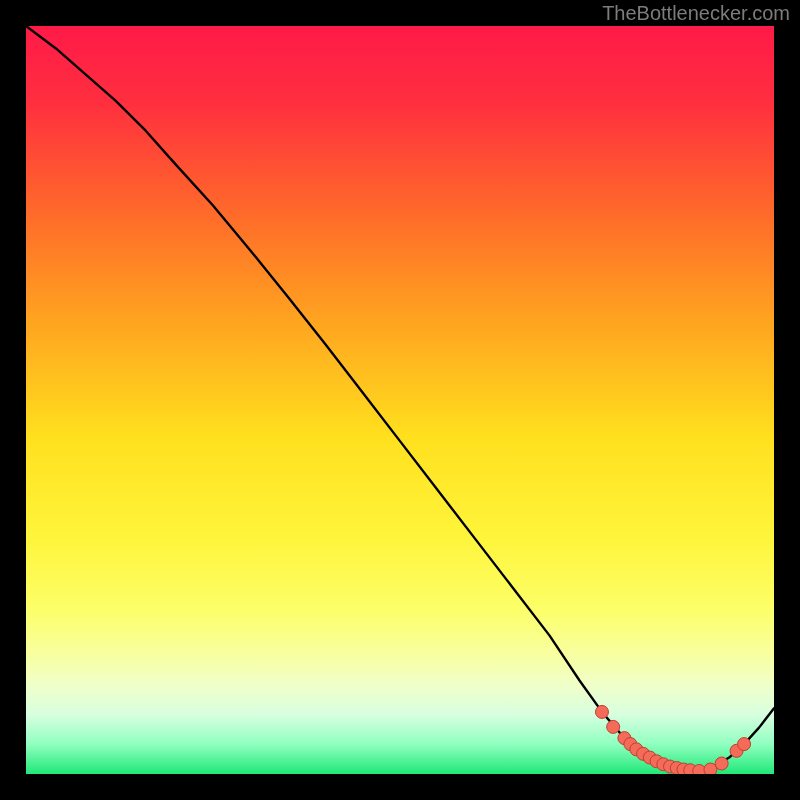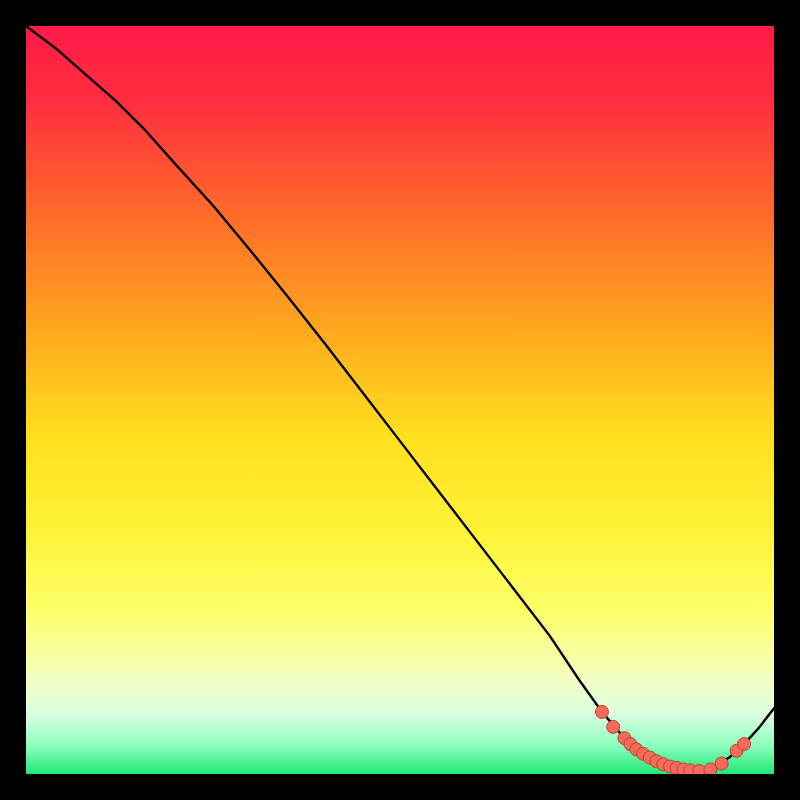--- a/index.html
+++ b/index.html
@@ -31,20 +31,21 @@
     font-size: 20px;
     font-weight: 400;
     letter-spacing: 0;
     z-index: 5;
   }
 </style>
 </head>
 <body>
 
 <div class="frame">
+  <div class="credit">TheBottlenecker.com</div>
   <svg class="plot" viewBox="0 0 748 748" preserveAspectRatio="none">
     <defs>
       <linearGradient id="bg-grad" x1="0" y1="0" x2="0" y2="1">
           <stop offset="0%" stop-color="#ff1a48"></stop>
           <stop offset="10%" stop-color="#ff2e3f"></stop>
           <stop offset="25%" stop-color="#ff6a2a"></stop>
           <stop offset="40%" stop-color="#ffa61f"></stop>
           <stop offset="55.00000000000001%" stop-color="#ffe01e"></stop>
           <stop offset="68%" stop-color="#fff43a"></stop>
           <stop offset="78%" stop-color="#fcff68"></stop>

